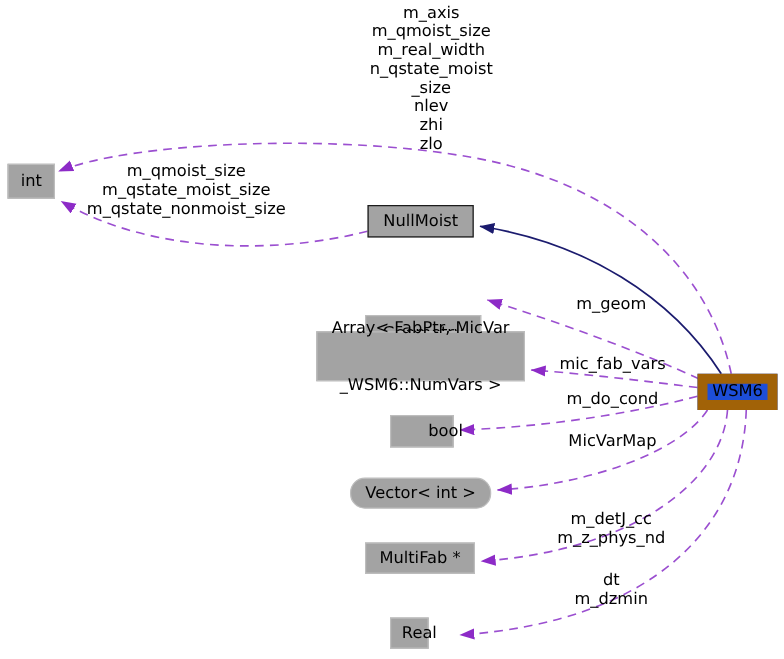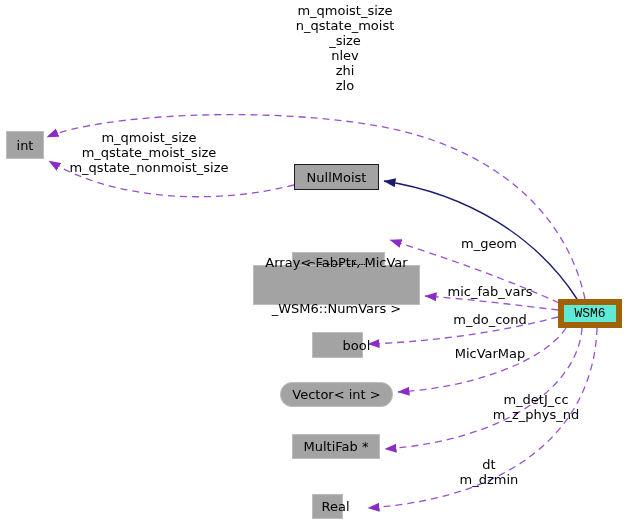--- a/index.html
+++ b/index.html
@@ -8,21 +8,21 @@
     font-family:"DejaVu Sans","Liberation Sans",sans-serif;
     font-size:13px;color:#000;overflow:hidden;
   }
   .edges-svg{position:absolute;left:0;top:0;width:627px;height:527px;}
   .node{
     position:absolute;display:flex;flex-direction:column;align-items:center;justify-content:center;
     background:#a3a3a3;border:1px solid #bdbdbd;text-align:center;line-height:15px;
     box-sizing:border-box;white-space:nowrap;
   }
   .node.linked{border:1.5px solid #1c1c1c;}
-  .node.focus{background:#5eead4;border:6px solid #a16207;font-family:Liberation Mono, monospace;}
+  .node.focus{background:#1d4ed8;border:8px solid #a16207;}
   .elabel{
     position:absolute;text-align:center;line-height:15px;white-space:nowrap;
   }
   .elabel div{white-space:nowrap;}
 </style>
 </head>
 <body>
 
 <div class="canvas">
 
@@ -70,21 +70,23 @@
 
   <div class="node" style="left:280px;top:382px;width:113px;height:25px;border-radius:12px;">Vector&lt; int &gt;</div>
 
   <div class="node" style="left:292px;top:434px;width:88px;height:25px;">MultiFab *</div>
 
   <div class="node" style="left:312px;top:494px;width:31px;height:25px;padding-left:16px;">Real</div>
 
   <div class="node focus" style="left:558px;top:299px;width:64px;height:29px;">WSM6</div>
 
   <div class="elabel" style="left:245px;top:3px;width:200px;">
+    <div>m_axis</div>
     <div>m_qmoist_size</div>
+    <div>m_real_width</div>
     <div>n_qstate_moist</div>
     <div>_size</div>
     <div>nlev</div>
     <div>zhi</div>
     <div>zlo</div>
   </div>
 
   <div class="elabel" style="left:49px;top:130px;width:200px;">
     <div>m_qmoist_size</div>
     <div>m_qstate_moist_size</div>
@@ -92,21 +94,21 @@
   </div>
 
   <div class="elabel" style="left:439px;top:236px;width:100px;">m_geom</div>
 
   <div class="elabel" style="left:440px;top:284px;width:100px;">mic_fab_vars</div>
 
   <div class="elabel" style="left:440px;top:312px;width:100px;">m_do_cond</div>
 
   <div class="elabel" style="left:440px;top:346px;width:100px;">MicVarMap</div>
 
-  <div class="elabel" style="left:439px;top:392px;width:100px;margin-left:47px;">
+  <div class="elabel" style="left:439px;top:408px;width:100px;">
     <div>m_detJ_cc</div>
     <div>m_z_phys_nd</div>
   </div>
 
   <div class="elabel" style="left:439px;top:457px;width:100px;">
     <div>dt</div>
     <div>m_dzmin</div>
   </div>
 
 </div>

